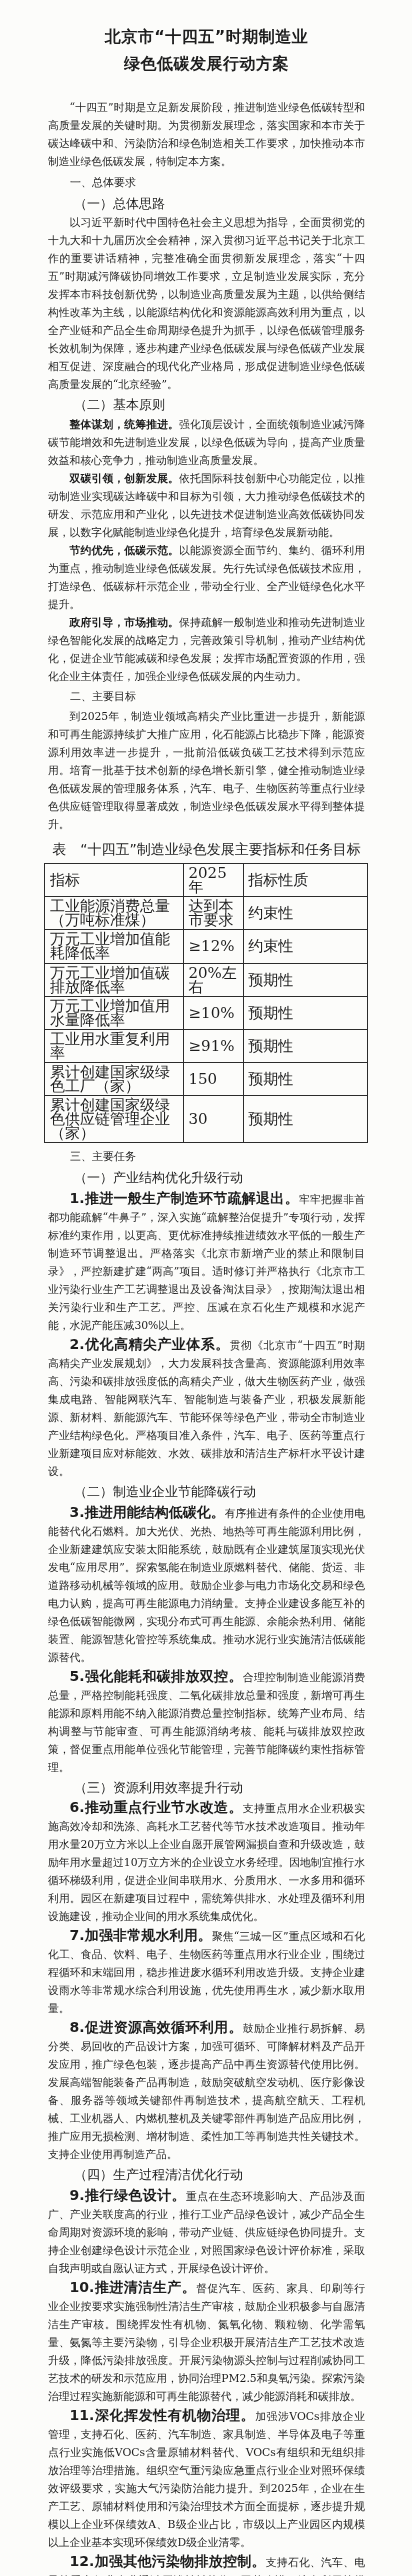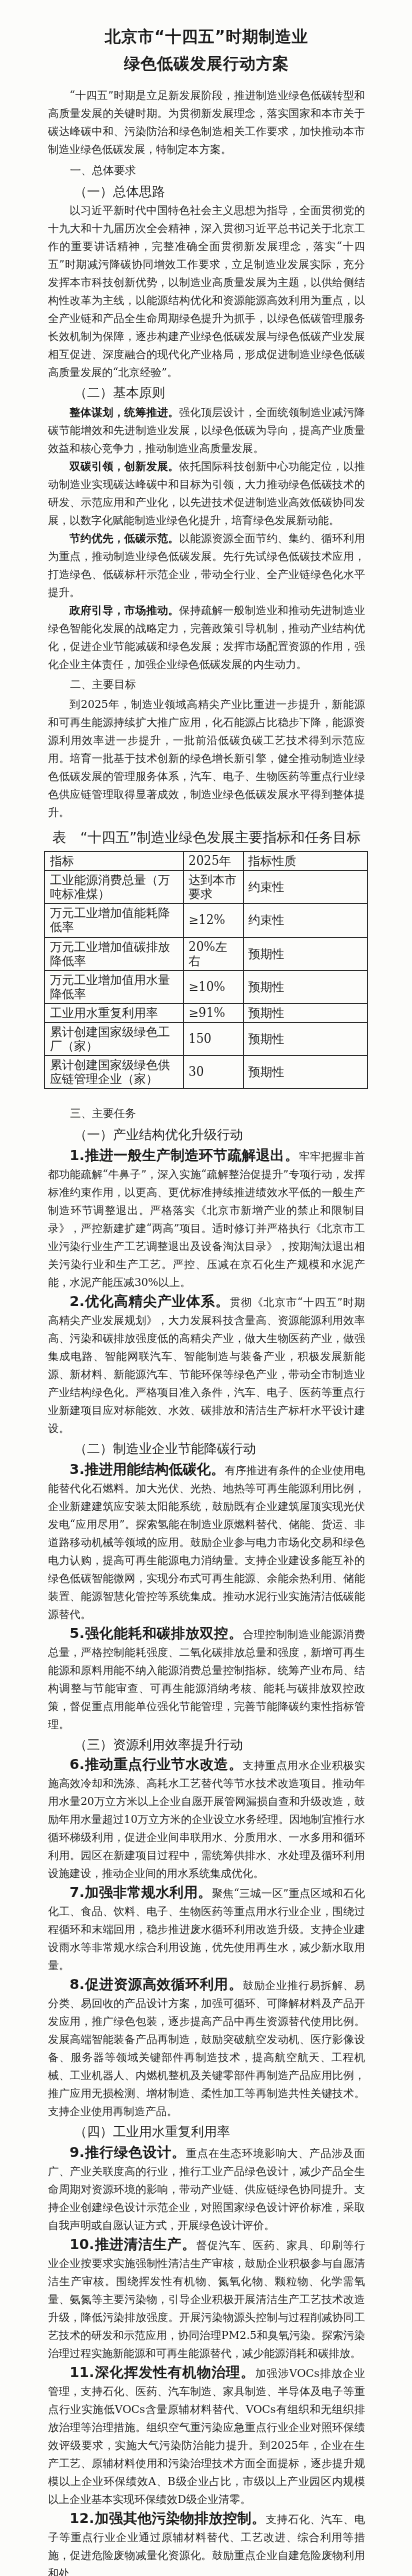--- a/index.html
+++ b/index.html
@@ -10,21 +10,21 @@
     padding:23px 47px 0 48px;
     overflow:hidden;
     background:#fcfcfa;
     color:#1d1d1d;
     font-family:"DejaVu Serif","Liberation Serif",serif;
   }
   .doc-title{
     font-family:"DejaVu Sans","Liberation Sans",sans-serif;
     font-weight:700;font-size:16px;line-height:27px;
     text-align:center;letter-spacing:0.5px;
-    margin:0 0 10px 0;
+    margin:0 0 22px 0;
   }
   .body-para{
     font-size:10.8px;line-height:18px;
     text-align:justify;text-indent:2em;
     margin:0;word-break:break-all;
   }
   .heading-1{
     font-family:"DejaVu Sans","Liberation Sans",sans-serif;
     font-size:11px;font-weight:400;line-height:20px;
     margin:1.5px 0 1px 0;text-indent:2em;
@@ -42,22 +42,22 @@
   .table-caption{
     font-family:"DejaVu Sans","Liberation Sans",sans-serif;
     font-weight:400;font-size:14px;line-height:17.5px;
     text-align:center;margin:7.2px 0 4.1px 0;
   }
   table.indicators{
     width:calc(100% + 6.2px);
     margin-left:-3.6px;
     border-collapse:collapse;
     table-layout:fixed;
-    font-size:12px;
-    margin-bottom:15px;
+    font-size:15px;
+    margin-bottom:4px;
   }
   table.indicators th,
   table.indicators td{
     border:0.8px solid #2b2b2b;
     padding:2.1px 4.6px;
     text-align:left;
     font-weight:400;
     line-height:14px;
     word-break:break-all;
     overflow:hidden;
@@ -151,20 +151,20 @@
 
   <h3 class="heading-2">（二）制造业企业节能降碳行动</h3>
   <p class="body-para"><span class="lead-sans">3.推进用能结构低碳化。</span><span>有序推进有条件的企业使用电能替代化石燃料。加大光伏、光热、地热等可再生能源利用比例，企业新建建筑应安装太阳能系统，鼓励既有企业建筑屋顶实现光伏发电“应用尽用”。探索氢能在制造业原燃料替代、储能、货运、非道路移动机械等领域的应用。鼓励企业参与电力市场化交易和绿色电力认购，提高可再生能源电力消纳量。支持企业建设多能互补的绿色低碳智能微网，实现分布式可再生能源、余能余热利用、储能装置、能源智慧化管控等系统集成。推动水泥行业实施清洁低碳能源替代。</span></p>
   <p class="body-para"><span class="lead-sans">5.强化能耗和碳排放双控。</span><span>合理控制制造业能源消费总量，严格控制能耗强度、二氧化碳排放总量和强度，新增可再生能源和原料用能不纳入能源消费总量控制指标。统筹产业布局、结构调整与节能审查、可再生能源消纳考核、能耗与碳排放双控政策，督促重点用能单位强化节能管理，完善节能降碳约束性指标管理。</span></p>
 
   <h3 class="heading-2">（三）资源利用效率提升行动</h3>
   <p class="body-para"><span class="lead-sans">6.推动重点行业节水改造。</span><span>支持重点用水企业积极实施高效冷却和洗涤、高耗水工艺替代等节水技术改造项目。推动年用水量20万立方米以上企业自愿开展管网漏损自查和升级改造，鼓励年用水量超过10万立方米的企业设立水务经理。因地制宜推行水循环梯级利用，促进企业间串联用水、分质用水、一水多用和循环利用。园区在新建项目过程中，需统筹供排水、水处理及循环利用设施建设，推动企业间的用水系统集成优化。</span></p>
   <p class="body-para"><span class="lead-sans">7.加强非常规水利用。</span><span>聚焦“三城一区”重点区域和石化化工、食品、饮料、电子、生物医药等重点用水行业企业，围绕过程循环和末端回用，稳步推进废水循环利用改造升级。支持企业建设雨水等非常规水综合利用设施，优先使用再生水，减少新水取用量。</span></p>
   <p class="body-para"><span class="lead-sans">8.促进资源高效循环利用。</span><span>鼓励企业推行易拆解、易分类、易回收的产品设计方案，加强可循环、可降解材料及产品开发应用，推广绿色包装，逐步提高产品中再生资源替代使用比例。发展高端智能装备产品再制造，鼓励突破航空发动机、医疗影像设备、服务器等领域关键部件再制造技术，提高航空航天、工程机械、工业机器人、内燃机整机及关键零部件再制造产品应用比例，推广应用无损检测、增材制造、柔性加工等再制造共性关键技术。支持企业使用再制造产品。</span></p>
 
-  <h3 class="heading-2">（四）工业用水重复利用率</h3>
+  <h3 class="heading-2">（四）生产过程清洁优化行动</h3>
   <p class="body-para"><span class="lead-sans">9.推行绿色设计。</span><span>重点在生态环境影响大、产品涉及面广、产业关联度高的行业，推行工业产品绿色设计，减少产品全生命周期对资源环境的影响，带动产业链、供应链绿色协同提升。支持企业创建绿色设计示范企业，对照国家绿色设计评价标准，采取自我声明或自愿认证方式，开展绿色设计评价。</span></p>
   <p class="body-para"><span class="lead-sans">10.推进清洁生产。</span><span>督促汽车、医药、家具、印刷等行业企业按要求实施强制性清洁生产审核，鼓励企业积极参与自愿清洁生产审核。围绕挥发性有机物、氮氧化物、颗粒物、化学需氧量、氨氮等主要污染物，引导企业积极开展清洁生产工艺技术改造升级，降低污染排放强度。开展污染物源头控制与过程削减协同工艺技术的研发和示范应用，协同治理PM2.5和臭氧污染。探索污染治理过程实施新能源和可再生能源替代，减少能源消耗和碳排放。</span></p>
   <p class="body-para"><span class="lead-sans">11.深化挥发性有机物治理。</span><span>加强涉VOCs排放企业管理，支持石化、医药、汽车制造、家具制造、半导体及电子等重点行业实施低VOCs含量原辅材料替代、VOCs有组织和无组织排放治理等治理措施。组织空气重污染应急重点行业企业对照环保绩效评级要求，实施大气污染防治能力提升。到2025年，企业在生产工艺、原辅材料使用和污染治理技术方面全面提标，逐步提升规模以上企业环保绩效A、B级企业占比，市级以上产业园区内规模以上企业基本实现环保绩效D级企业清零。</span></p>
   <p class="body-para"><span class="lead-sans">12.加强其他污染物排放控制。</span><span>支持石化、汽车、电子等重点行业企业通过原辅材料替代、工艺改进、综合利用等措施，促进危险废物减量化资源化。鼓励重点企业自建危险废物利用和处</span></p>
 
 </div>
 
 
 </body></html>

